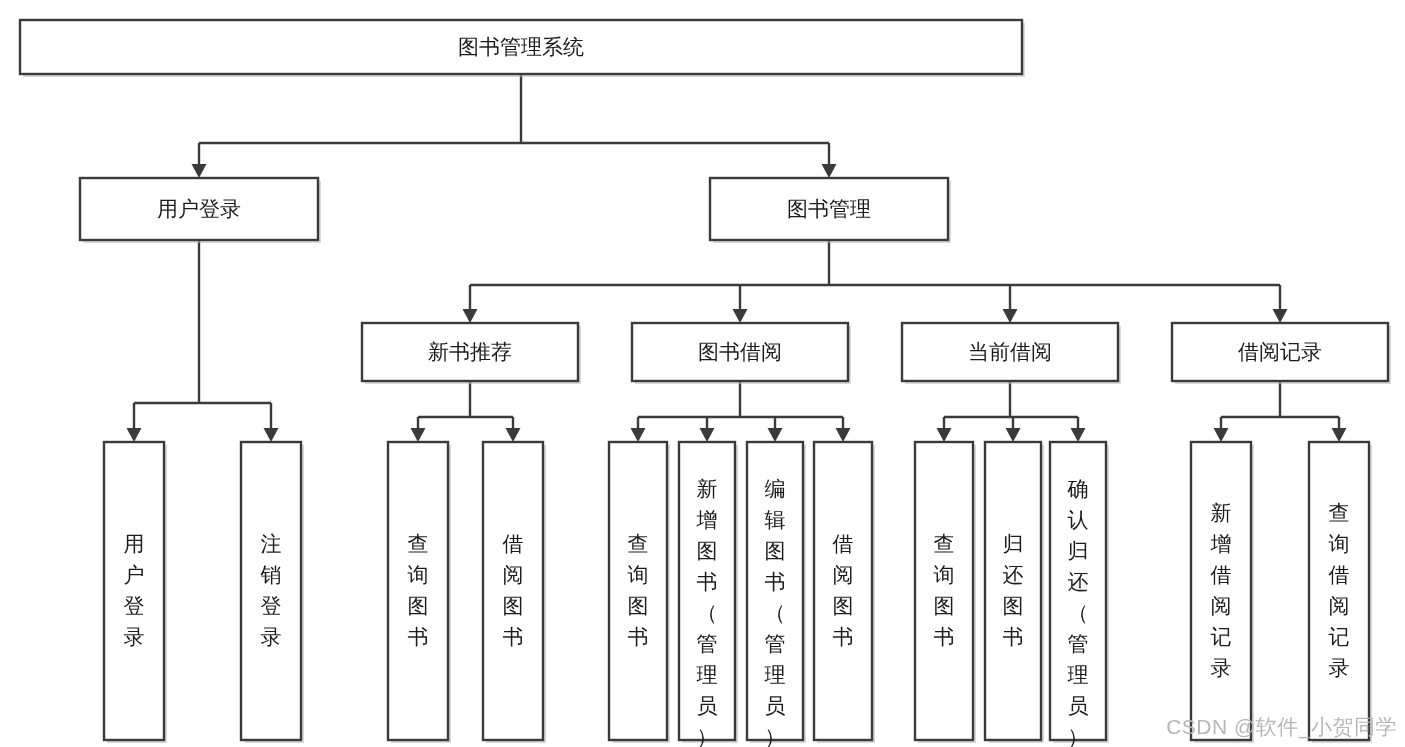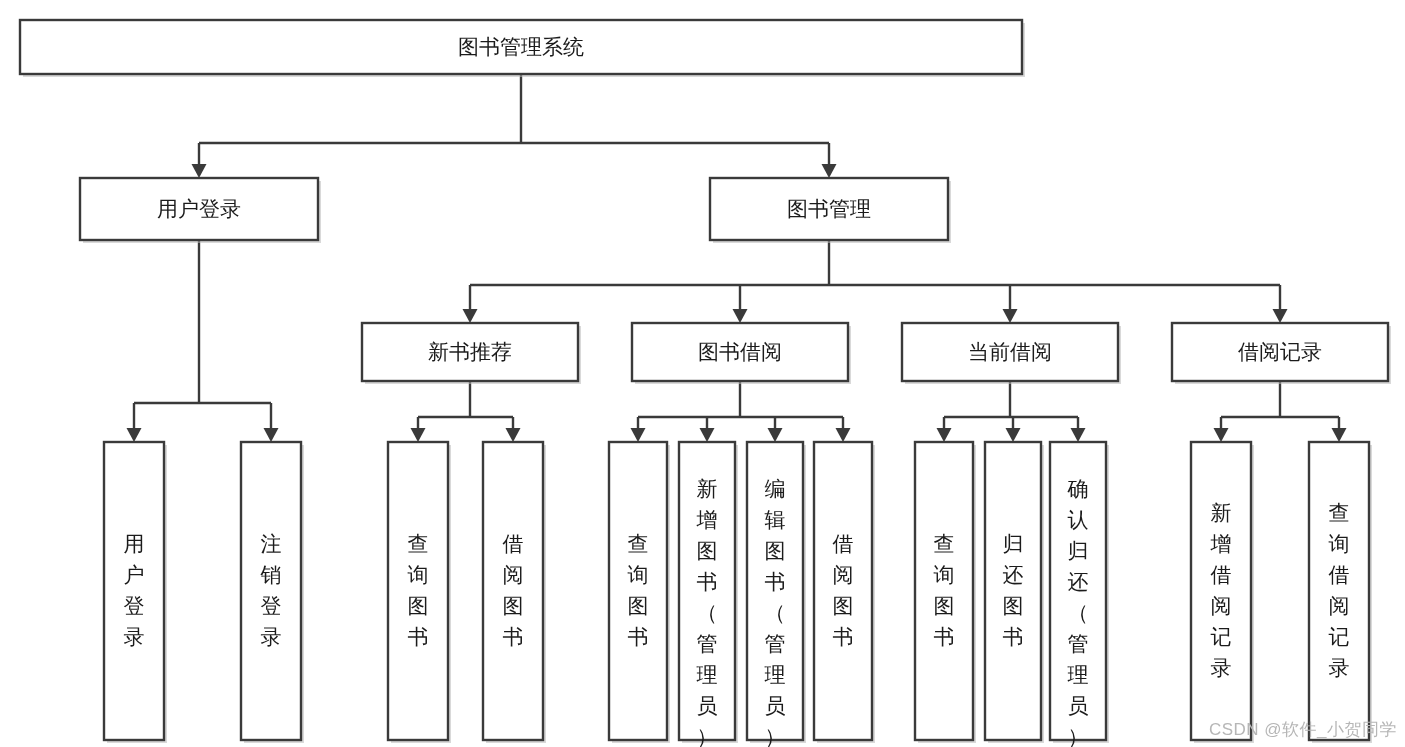--- a/index.html
+++ b/index.html
@@ -51,21 +51,21 @@
     font-size: 21px;
     fill: #1b1b1b;
     text-anchor: middle;
     dominant-baseline: middle;
   }
   .watermark {
     position: absolute;
     right: 8px;
     bottom: 6px;
     font-family: "Liberation Sans", "DejaVu Sans", sans-serif;
-    font-size: 17px;
+    font-size: 21px;
     color: #b6b6b6;
     letter-spacing: 0.5px;
     white-space: nowrap;
     user-select: none;
   }
 </style>
 </head>
 <body>
 
 <div id="diagram-root">

